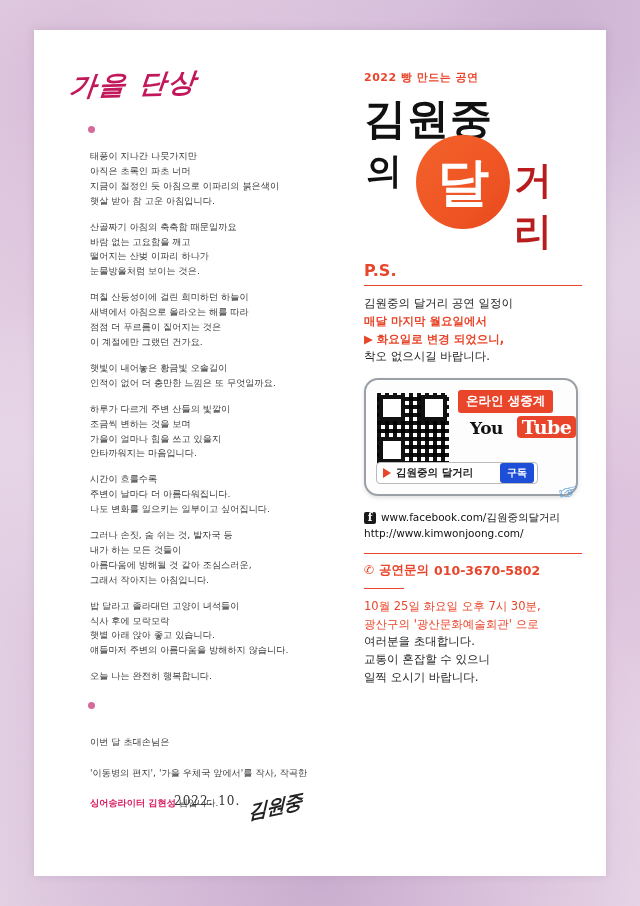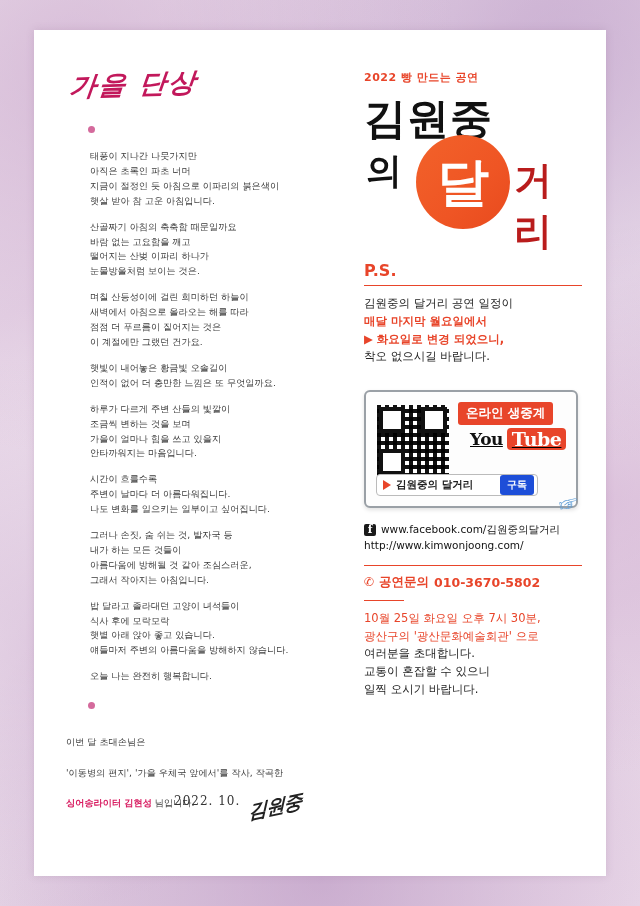--- a/index.html
+++ b/index.html
@@ -72,20 +72,21 @@
     white-space: pre-line;
   }
   .closing-dot {
     width: 7px;
     height: 7px;
     border-radius: 50%;
     background: #d46a9c;
     margin: 18px 0 10px 22px;
   }
   .guest-block {
+    margin-left: 24px;
     font-size: 9.2px;
     line-height: 1.65;
     color: #3a3a3a;
     font-family: "DejaVu Sans", sans-serif;
     white-space: pre-line;
   }
   .guest-highlight {
     color: #d81b60;
     font-weight: bold;
   }
@@ -203,25 +204,25 @@
     font-family: "DejaVu Sans", sans-serif;
   }
   .ps-body .accent {
     color: #e8452a;
     font-weight: bold;
   }
 
   
   .stream-box {
     position: relative;
-    margin-top: 24px;
+    margin-top: 12px;
     width: 214px;
     height: 118px;
     border: 2px solid #9aa0a6;
-    border-radius: 6px;
+    border-radius: 14px;
     background: #fdfdfd;
     box-shadow: 0 2px 4px rgba(0,0,0,0.12);
     padding: 5px;
     box-sizing: border-box;
   }
   .qr {
     position: absolute;
     left: 10px;
     top: 12px;
     width: 72px;
@@ -260,23 +261,22 @@
     font-size: 12.5px;
     padding: 3px 8px;
     border-radius: 3px;
     font-family: "DejaVu Sans", sans-serif;
   }
   .yt-logo {
     position: absolute;
     left: 104px;
     top: 36px;
     display: flex;
-    align-items: center;
-    gap: 4px;
-    text-decoration: underline;
+    align-items: flex-end;
+    gap: 14px;
   }
   .yt-text {
     font-family: "DejaVu Serif", serif;
     font-weight: bold;
     font-size: 17px;
     color: #111;
     letter-spacing: -0.5px;
   }
   .yt-badge {
     background: #e8452a;

